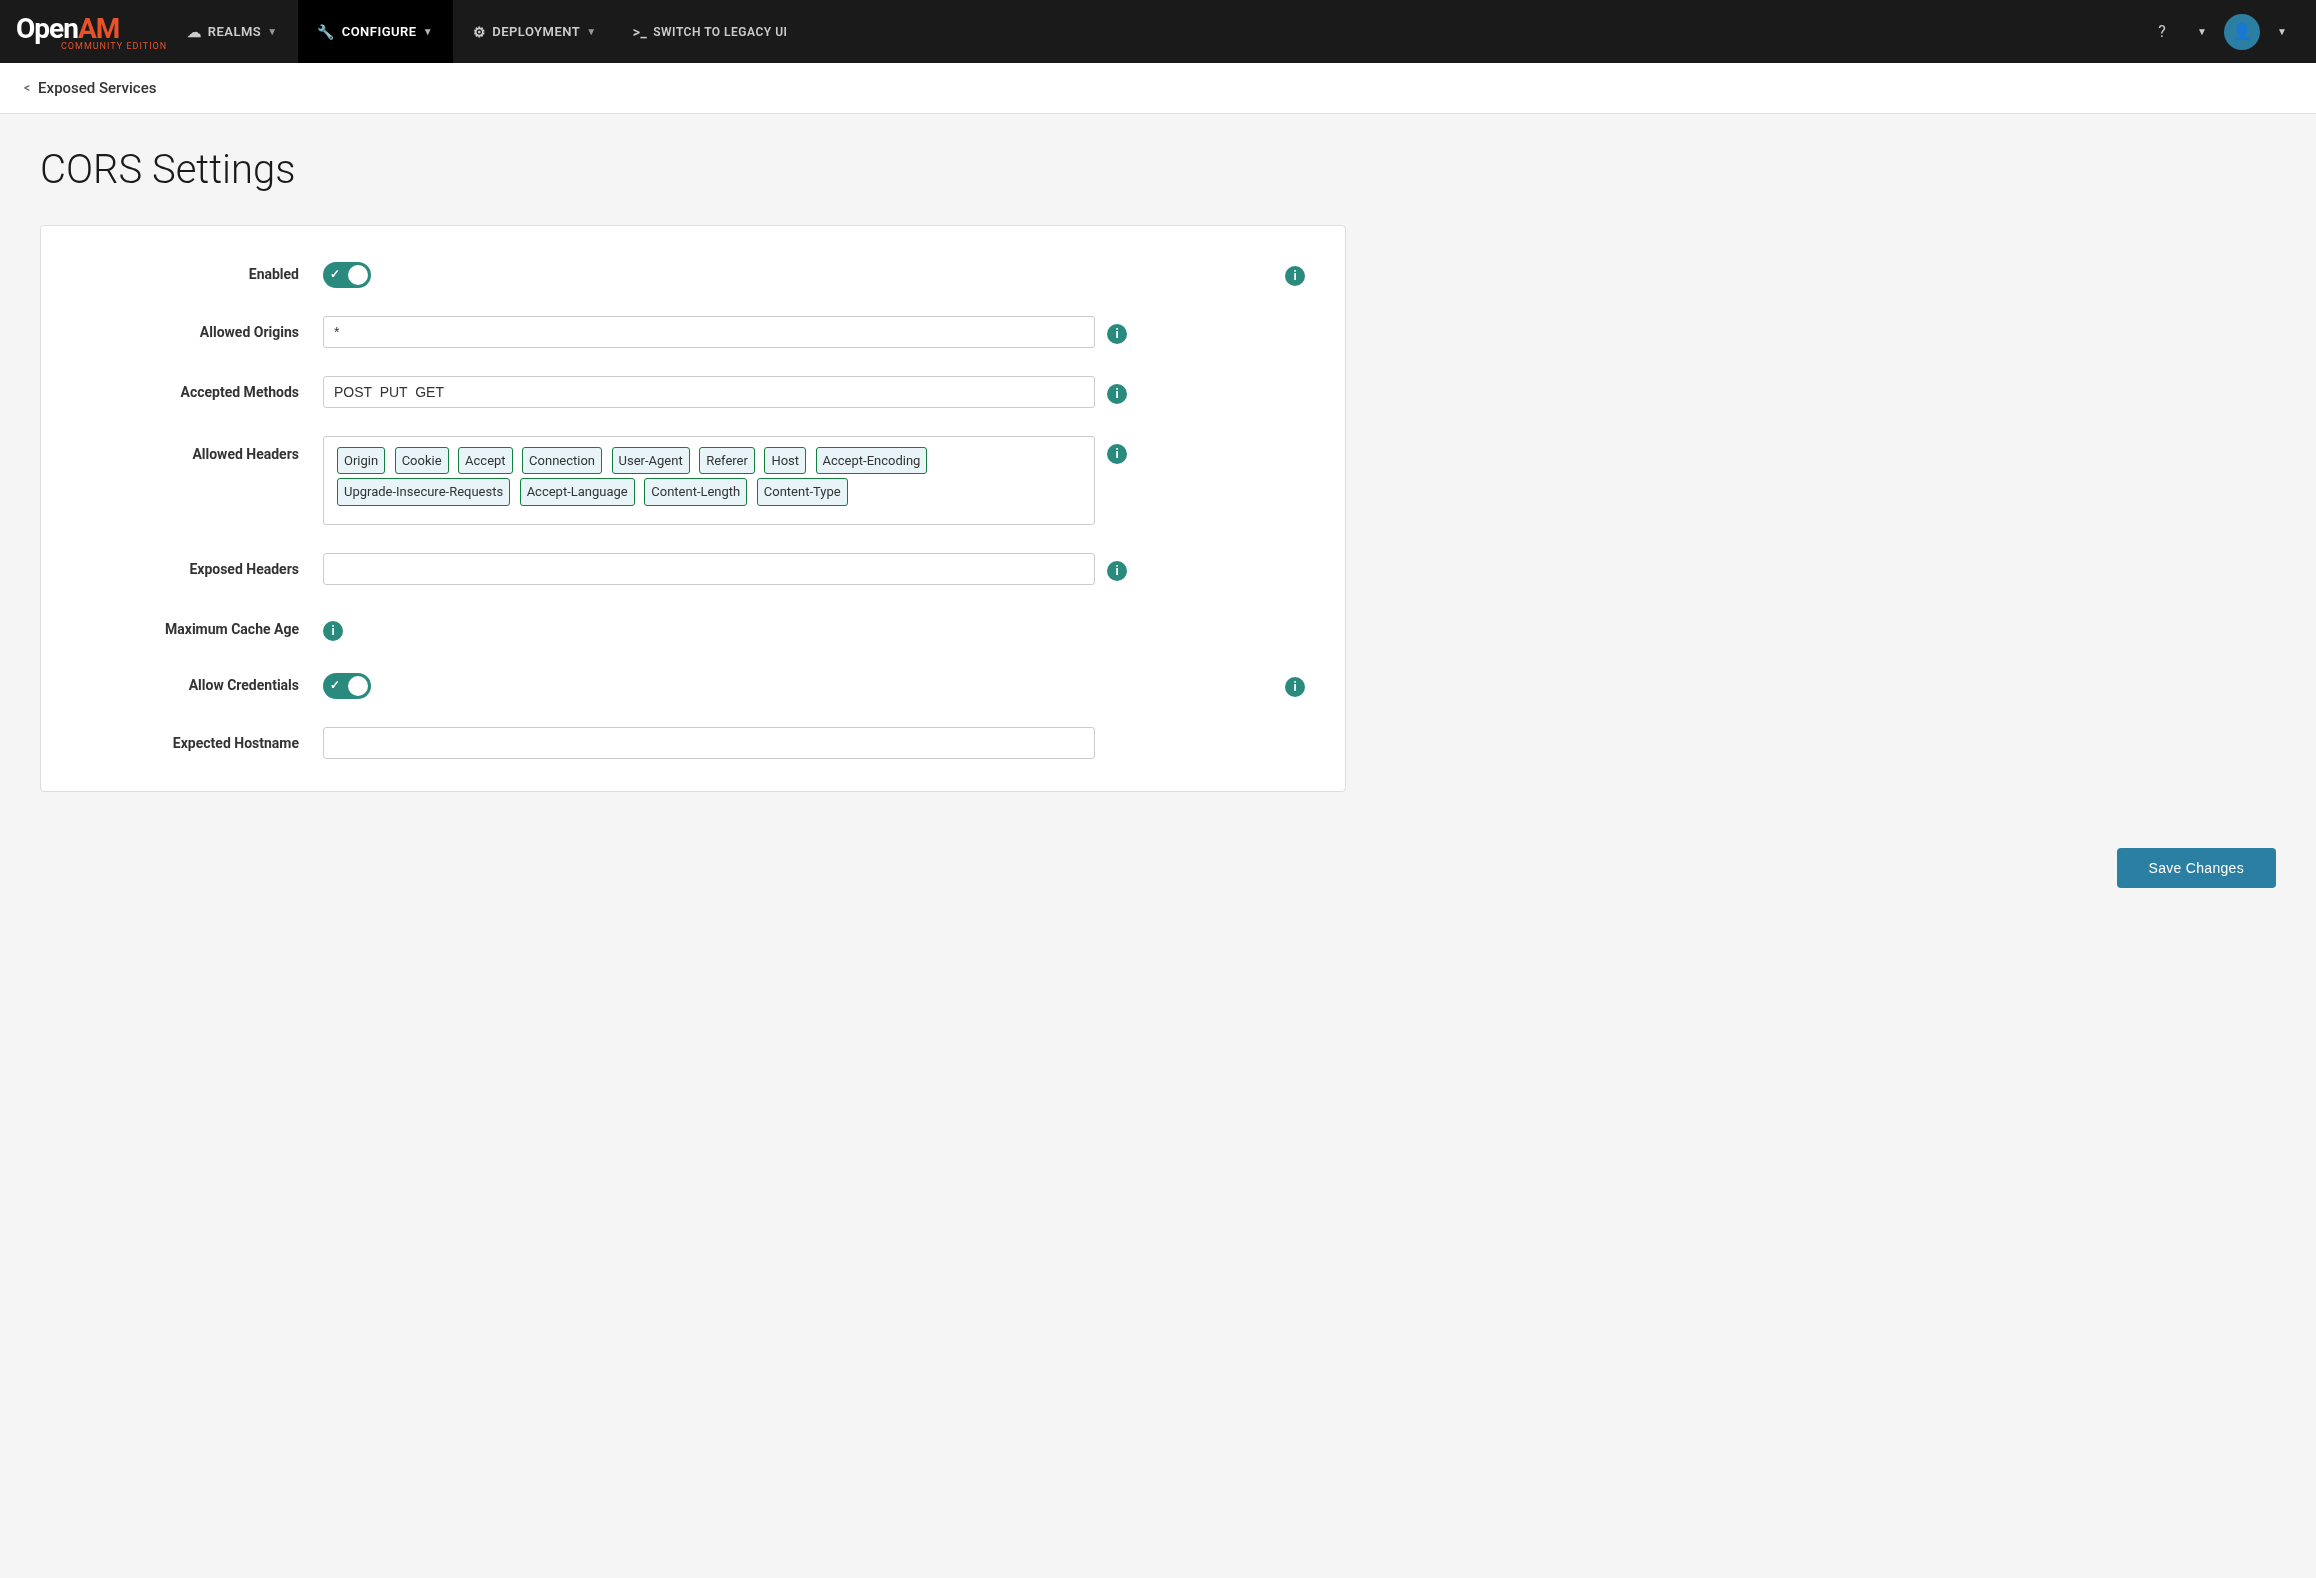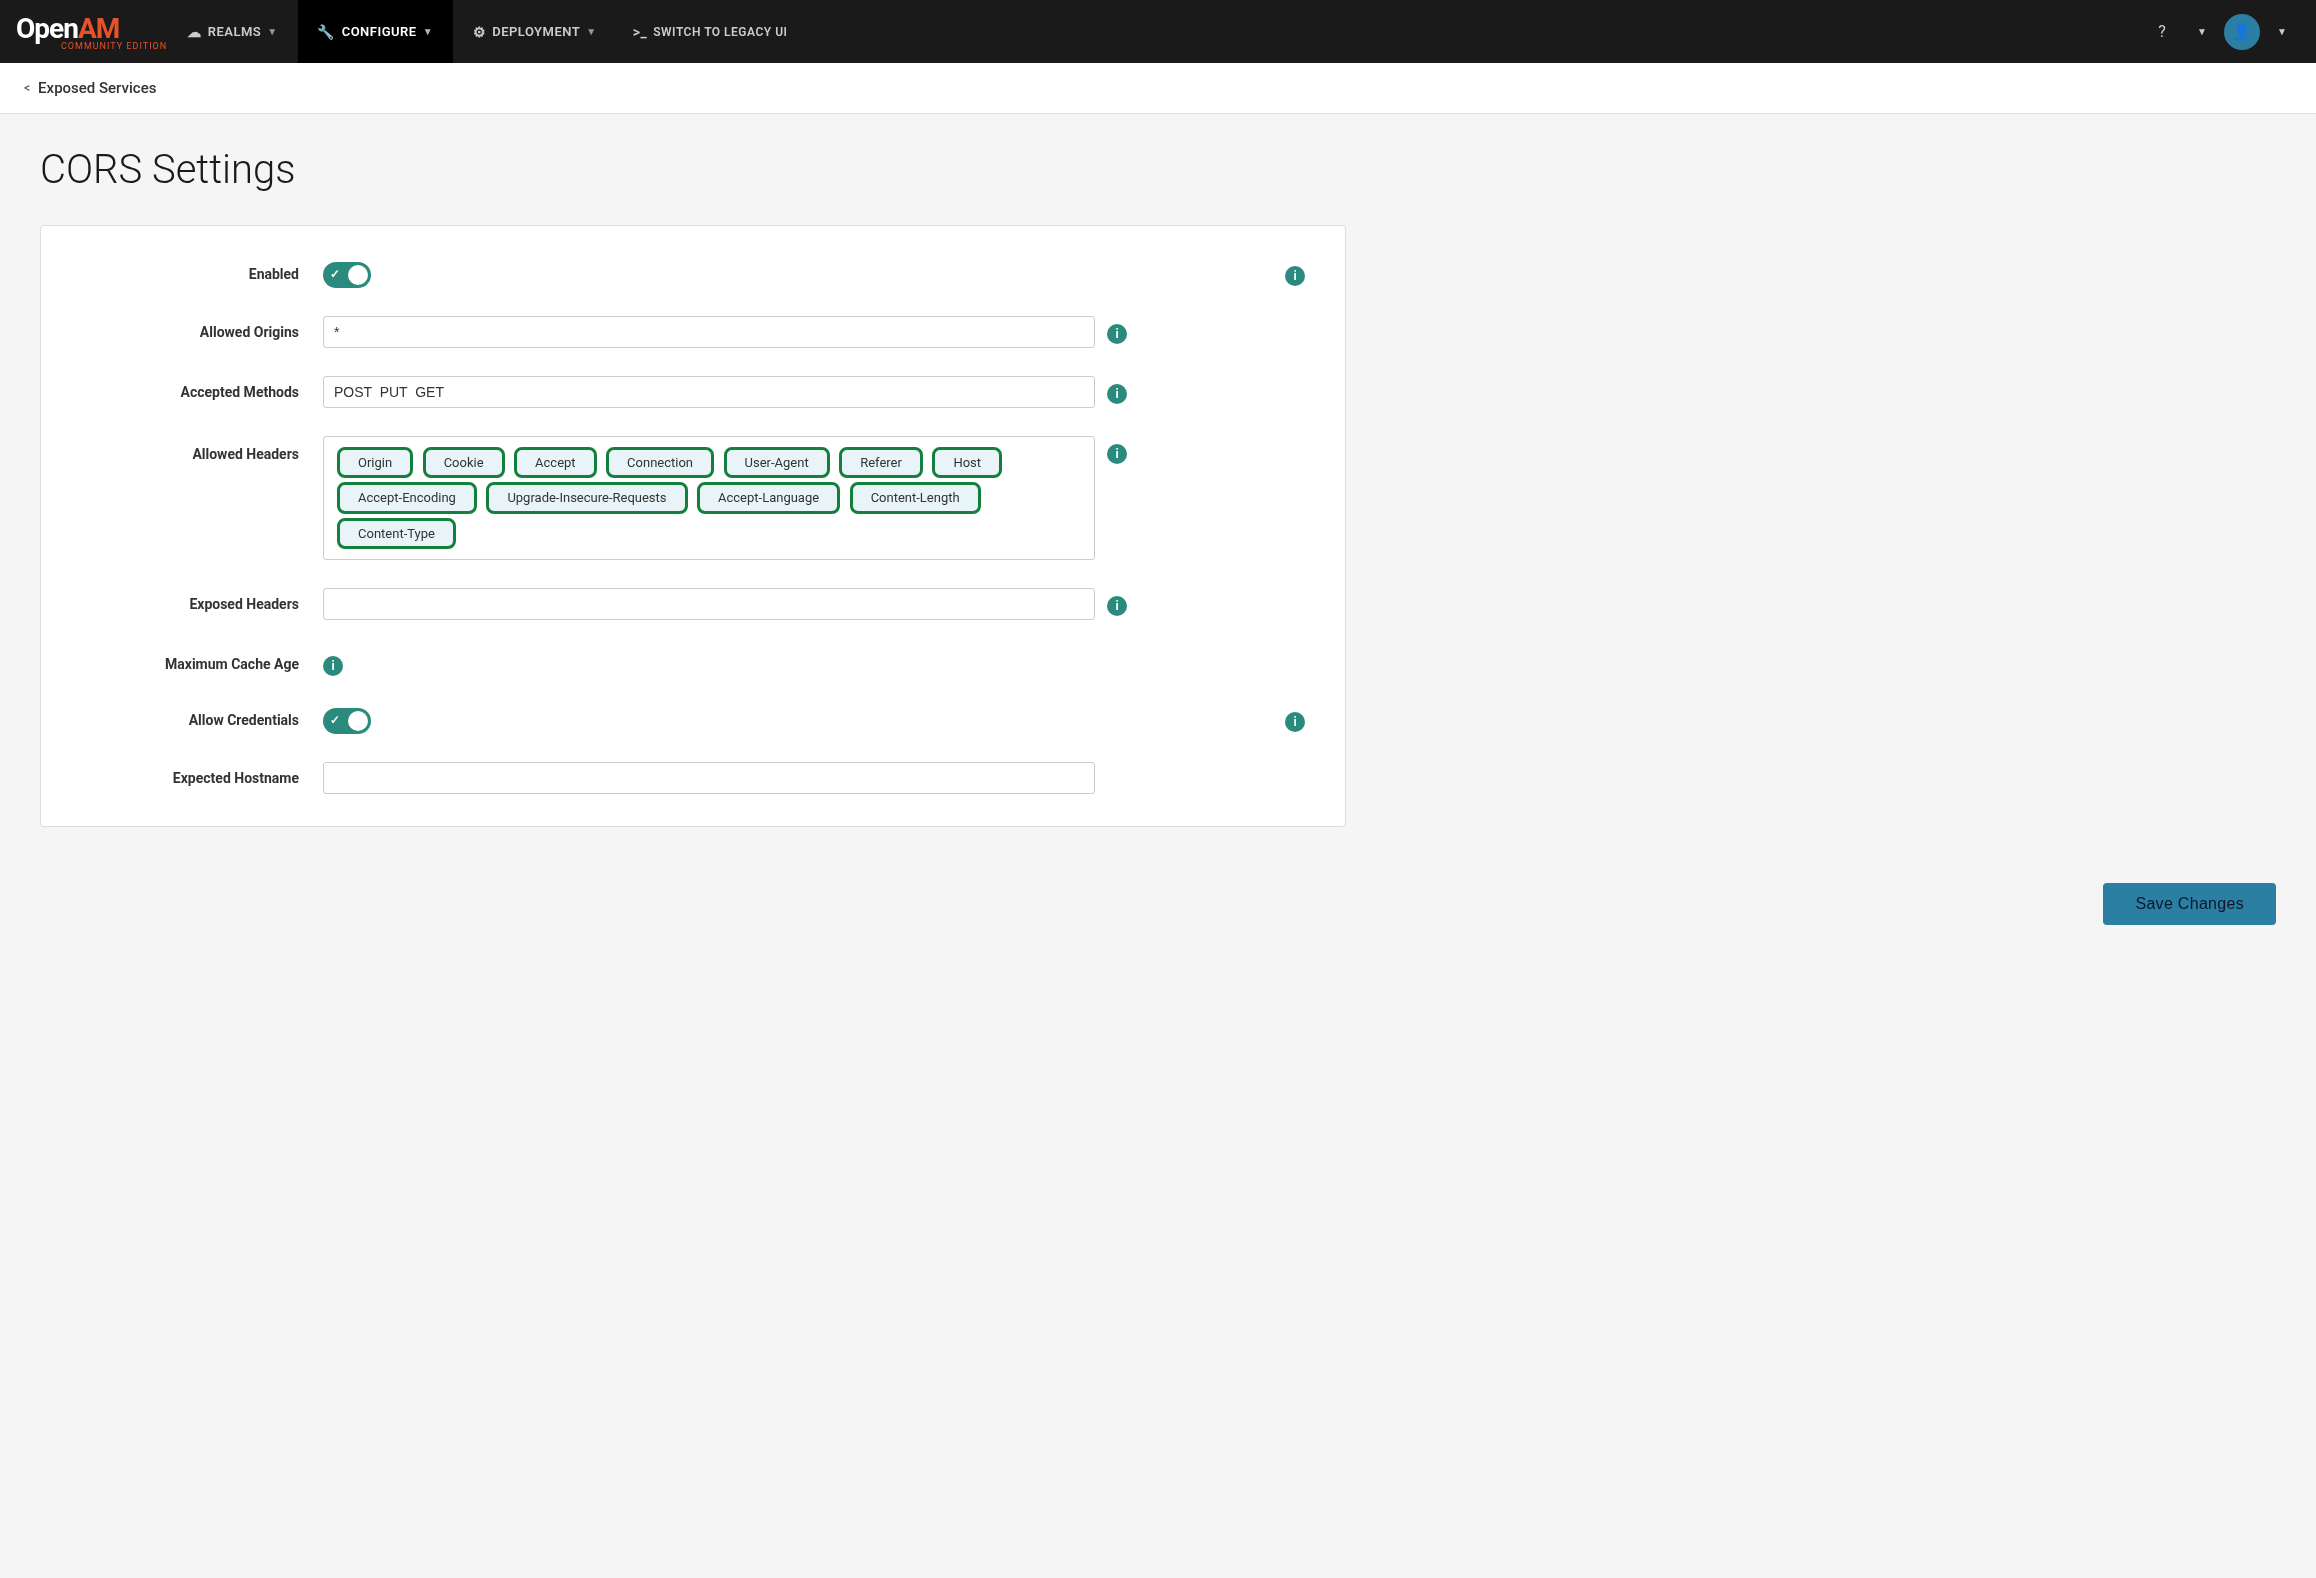--- a/index.html
+++ b/index.html
@@ -223,25 +223,25 @@
     }
 
     
     .page-footer {
       display: flex;
       justify-content: flex-end;
       padding: 24px 40px;
     }
     .save-button {
       background: #2b7fa3;
-      color: #0f172a;
+      color: #ffffff;
       border: none;
       border-radius: 4px;
       padding: 12px 32px;
-      font-size: 16px;
+      font-size: 14px;
       font-weight: 500;
       cursor: pointer;
       letter-spacing: 0.3px;
     }
 
     
     .tag-display {
       flex: 1;
       border: 1px solid #ccc;
       border-radius: 3px;
@@ -250,23 +250,23 @@
       color: #333;
       max-width: 772px;
       min-height: 89px;
       line-height: 1.8;
       word-break: break-word;
       cursor: text;
     }
     .tag {
       display: inline-block;
       background: #e8f4f7;
-      border: 3px solid #15803d;
-      border-radius: 8px;
-      padding: 1px 18px;
+      border: 1px solid #15803d;
+      border-radius: 3px;
+      padding: 1px 6px;
       margin: 2px 3px;
       font-size: 13px;
     }
   </style>
 </head>
 <body>
 
 <nav class="navbar">
   <div class="navbar-logo">
     <div>

